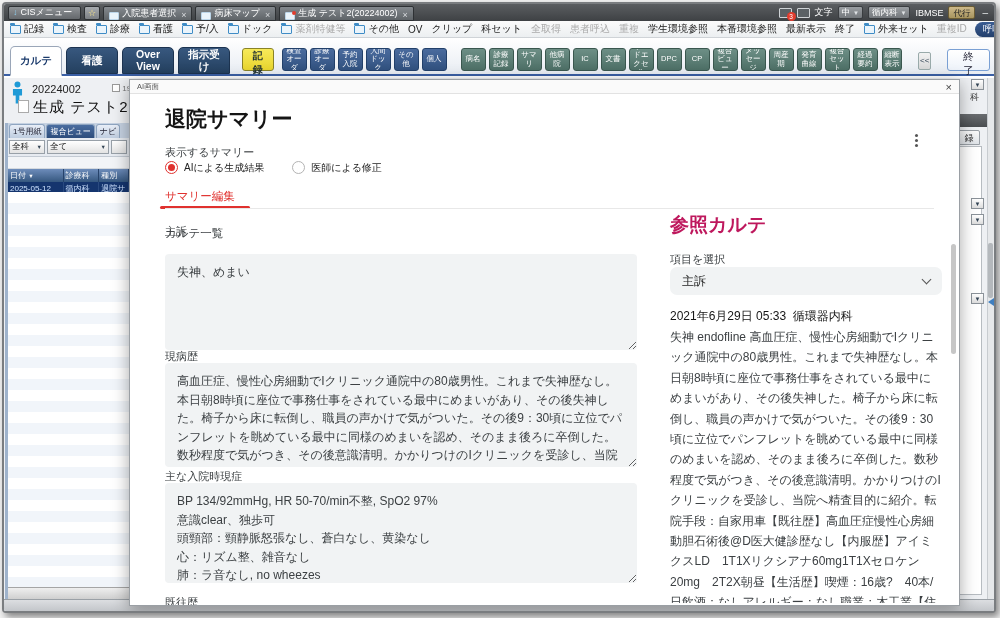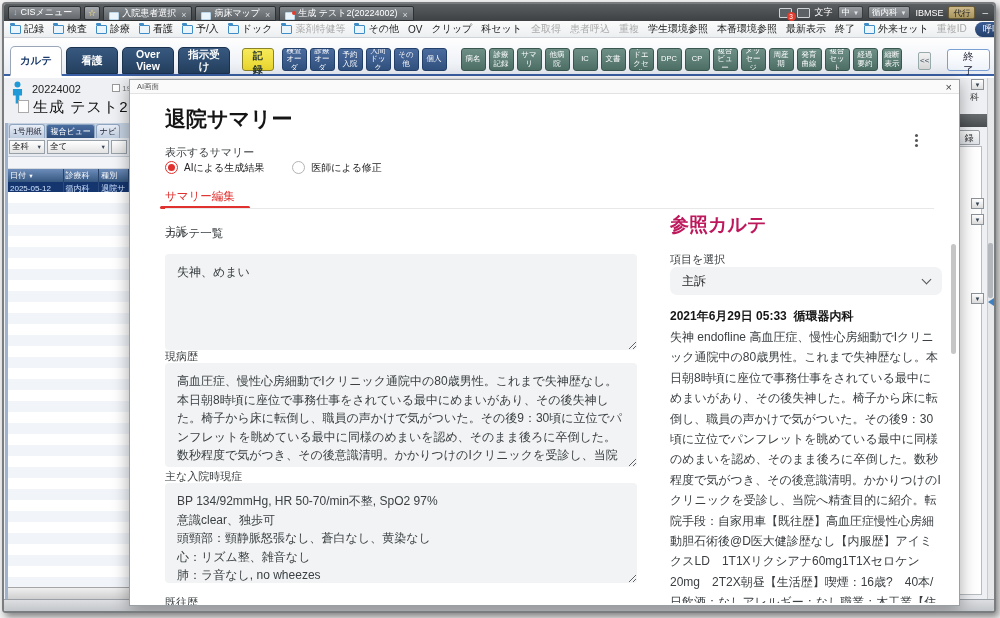--- a/index.html
+++ b/index.html
@@ -101,21 +101,21 @@
   .dlg-tab-active { color:#e0312e; }
   .dlg-tab { color:#3c4043; }
   .tab-underline { position:absolute; left:30px; top:112px; width:90px; height:3px; background:#e0312e; border-radius:2px; }
   .tab-divider { position:absolute; left:35px; right:25px; top:114px; height:1px; background:#e8e8e8; }
   .fld-label { position:absolute; left:35px; font-size:11px; color:#3c4043; }
   .fld-ta { position:absolute; left:35px; width:472px; background:#f1f3f4; border:none; border-radius:4px; padding:9px 12px; font-size:12px; line-height:1.55; color:#3c4043; font-family:"Liberation Sans","DejaVu Sans",sans-serif; resize:both; }
   .ref-title { position:absolute; left:540px; top:118px; font-size:19px; font-weight:bold; color:#be185d; }
   .ref-sublabel { position:absolute; left:540px; top:158px; font-size:11px; color:#3c4043; }
   .ref-select { position:absolute; left:540px; top:173px; width:272px; height:28px; background:#f1f3f4; border-radius:7px; display:flex; align-items:center; justify-content:space-between; padding:0 12px; font-size:12px; color:#222; }
   .chev { width:7px; height:7px; border-right:1.5px solid #555; border-bottom:1.5px solid #555; transform:rotate(45deg); margin-top:-4px; }
-  .ref-date { position:absolute; left:540px; top:214px; font-size:12px; font-weight:bold; color:#151515; }
+  .ref-date { position:absolute; left:540px; top:214px; font-size:12px; font-weight:normal; color:#151515; }
   .ref-text { position:absolute; left:540px; top:233px; width:272px; bottom:2px; overflow:hidden; font-size:12px; line-height:1.7; color:#3c4043; white-space:pre-wrap; }
   .dlg-scroll { position:absolute; right:3px; top:150px; width:5px; height:110px; background:#c6c6c6; border-radius:3px; }
 </style>
 </head>
 <body>
 
 <div class="screen">
 
   <div class="titlebar">
     <div class="cis-btn">

